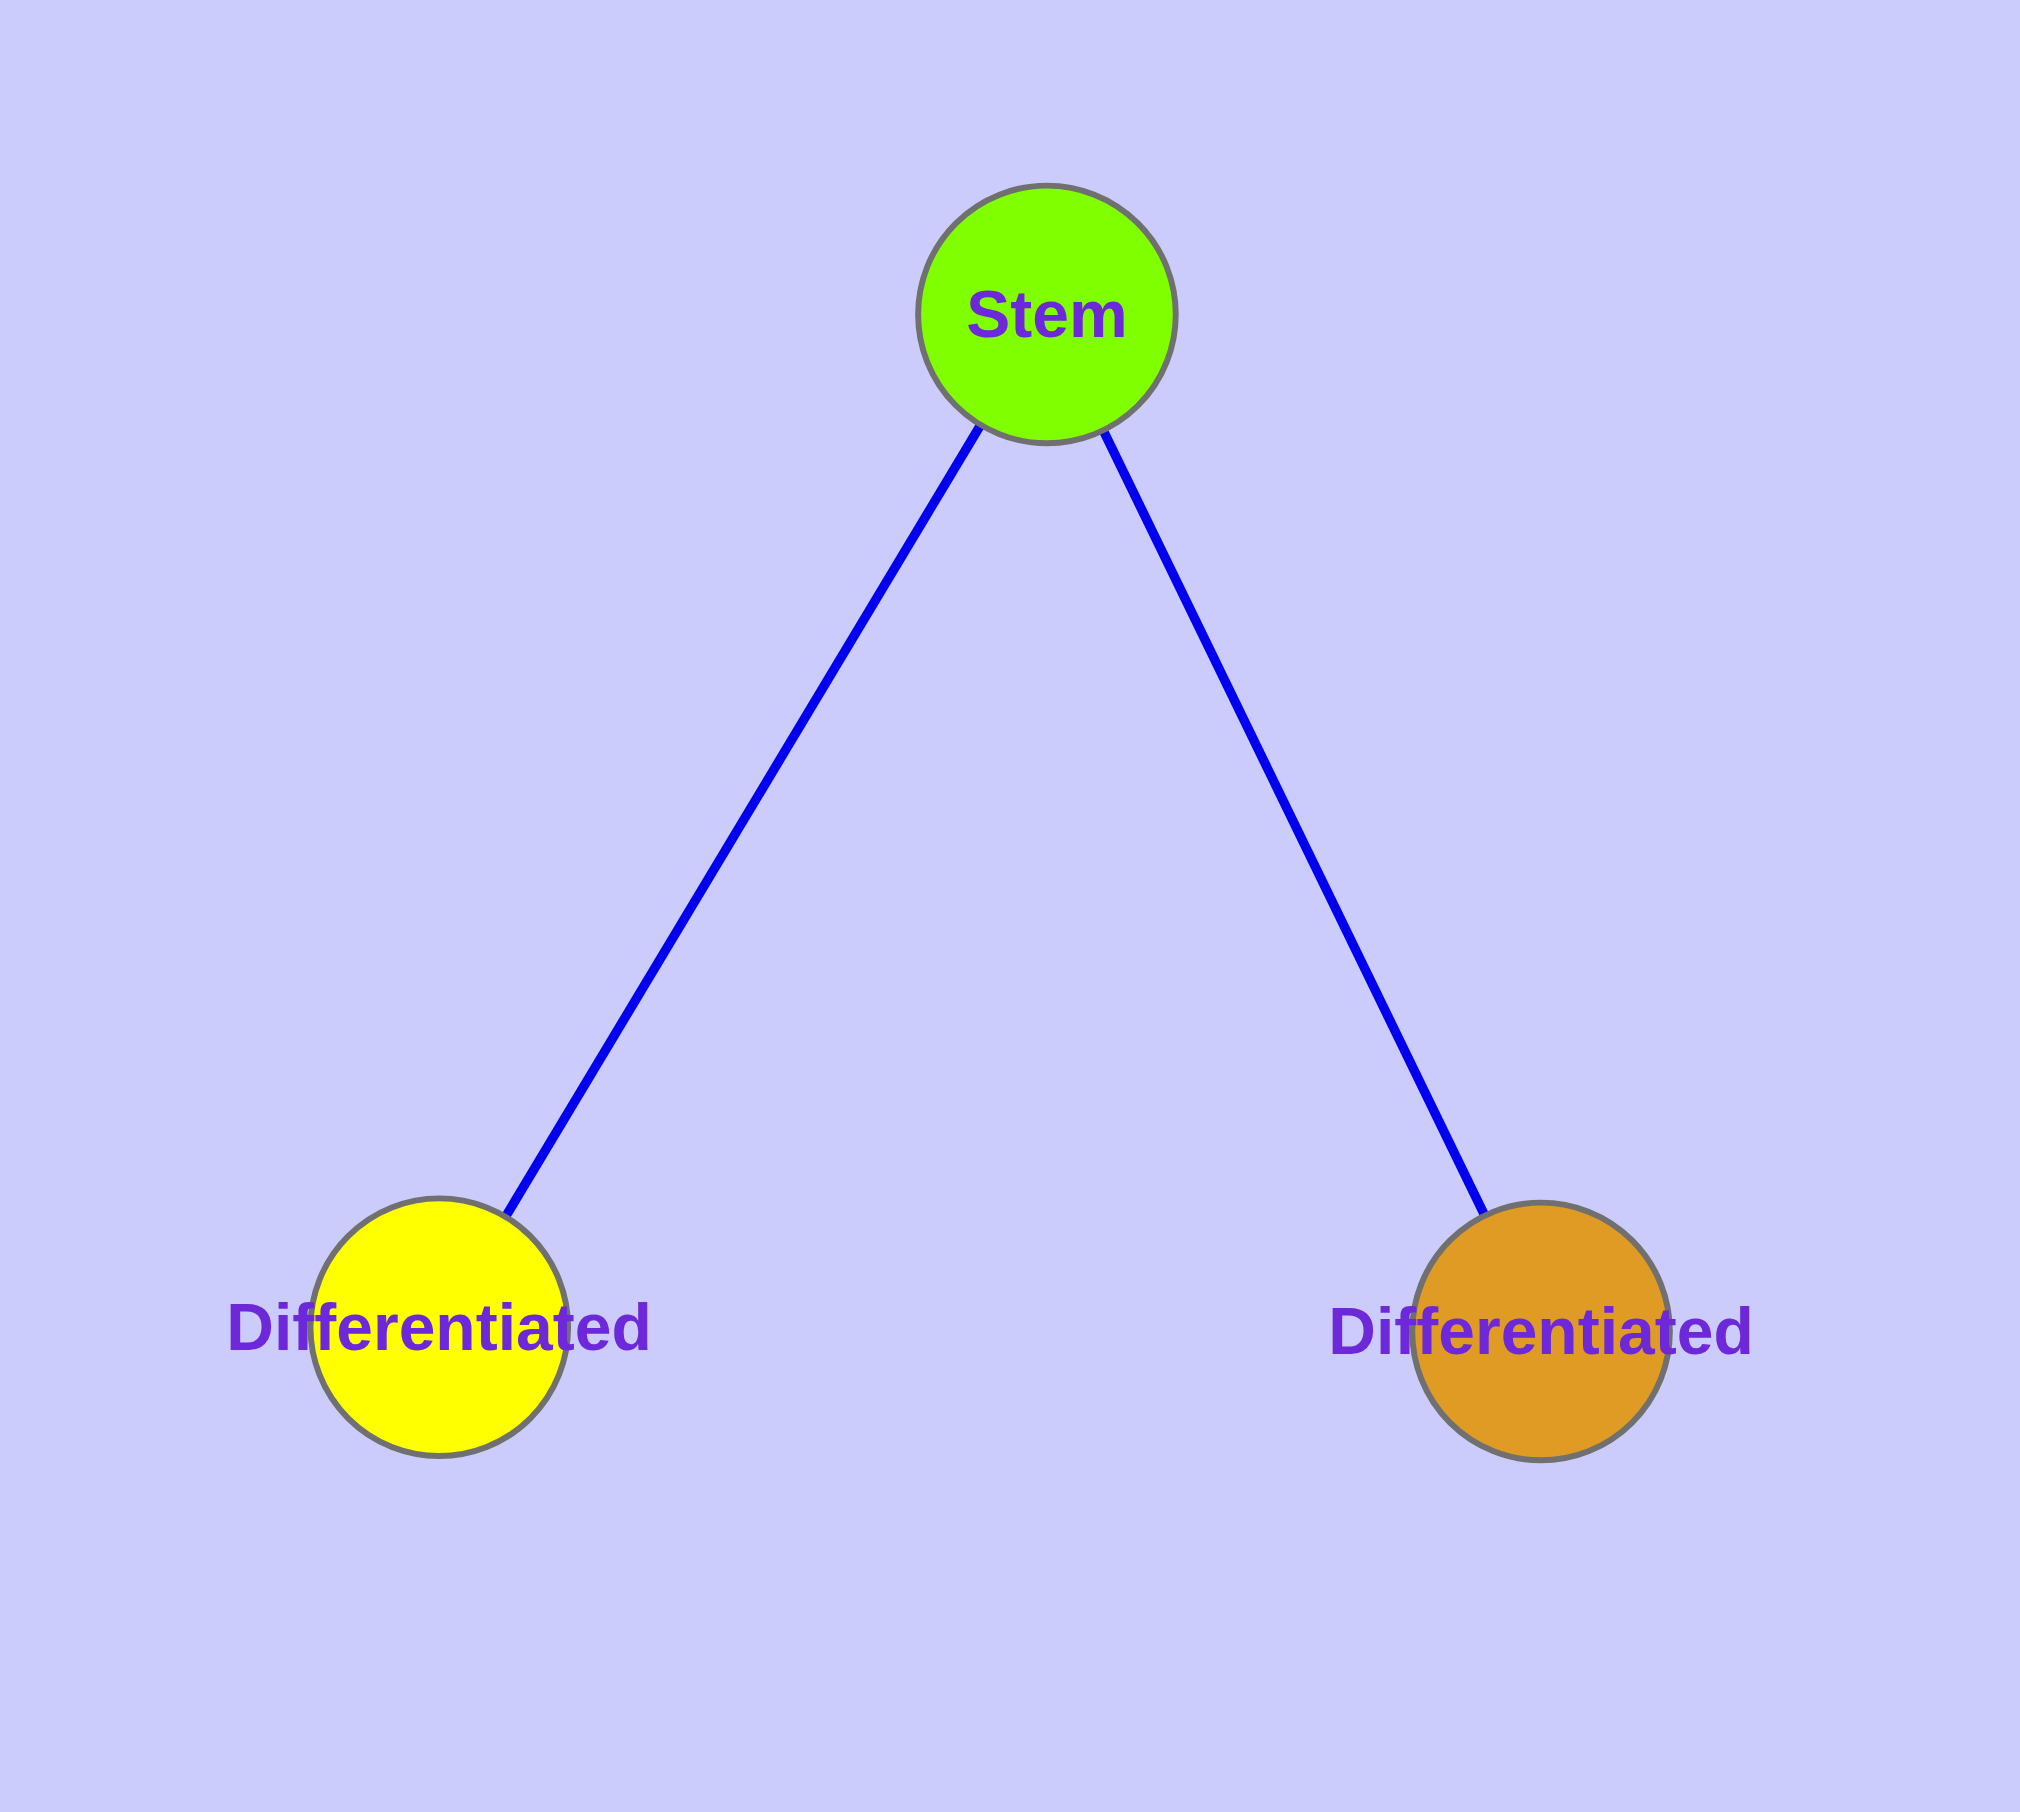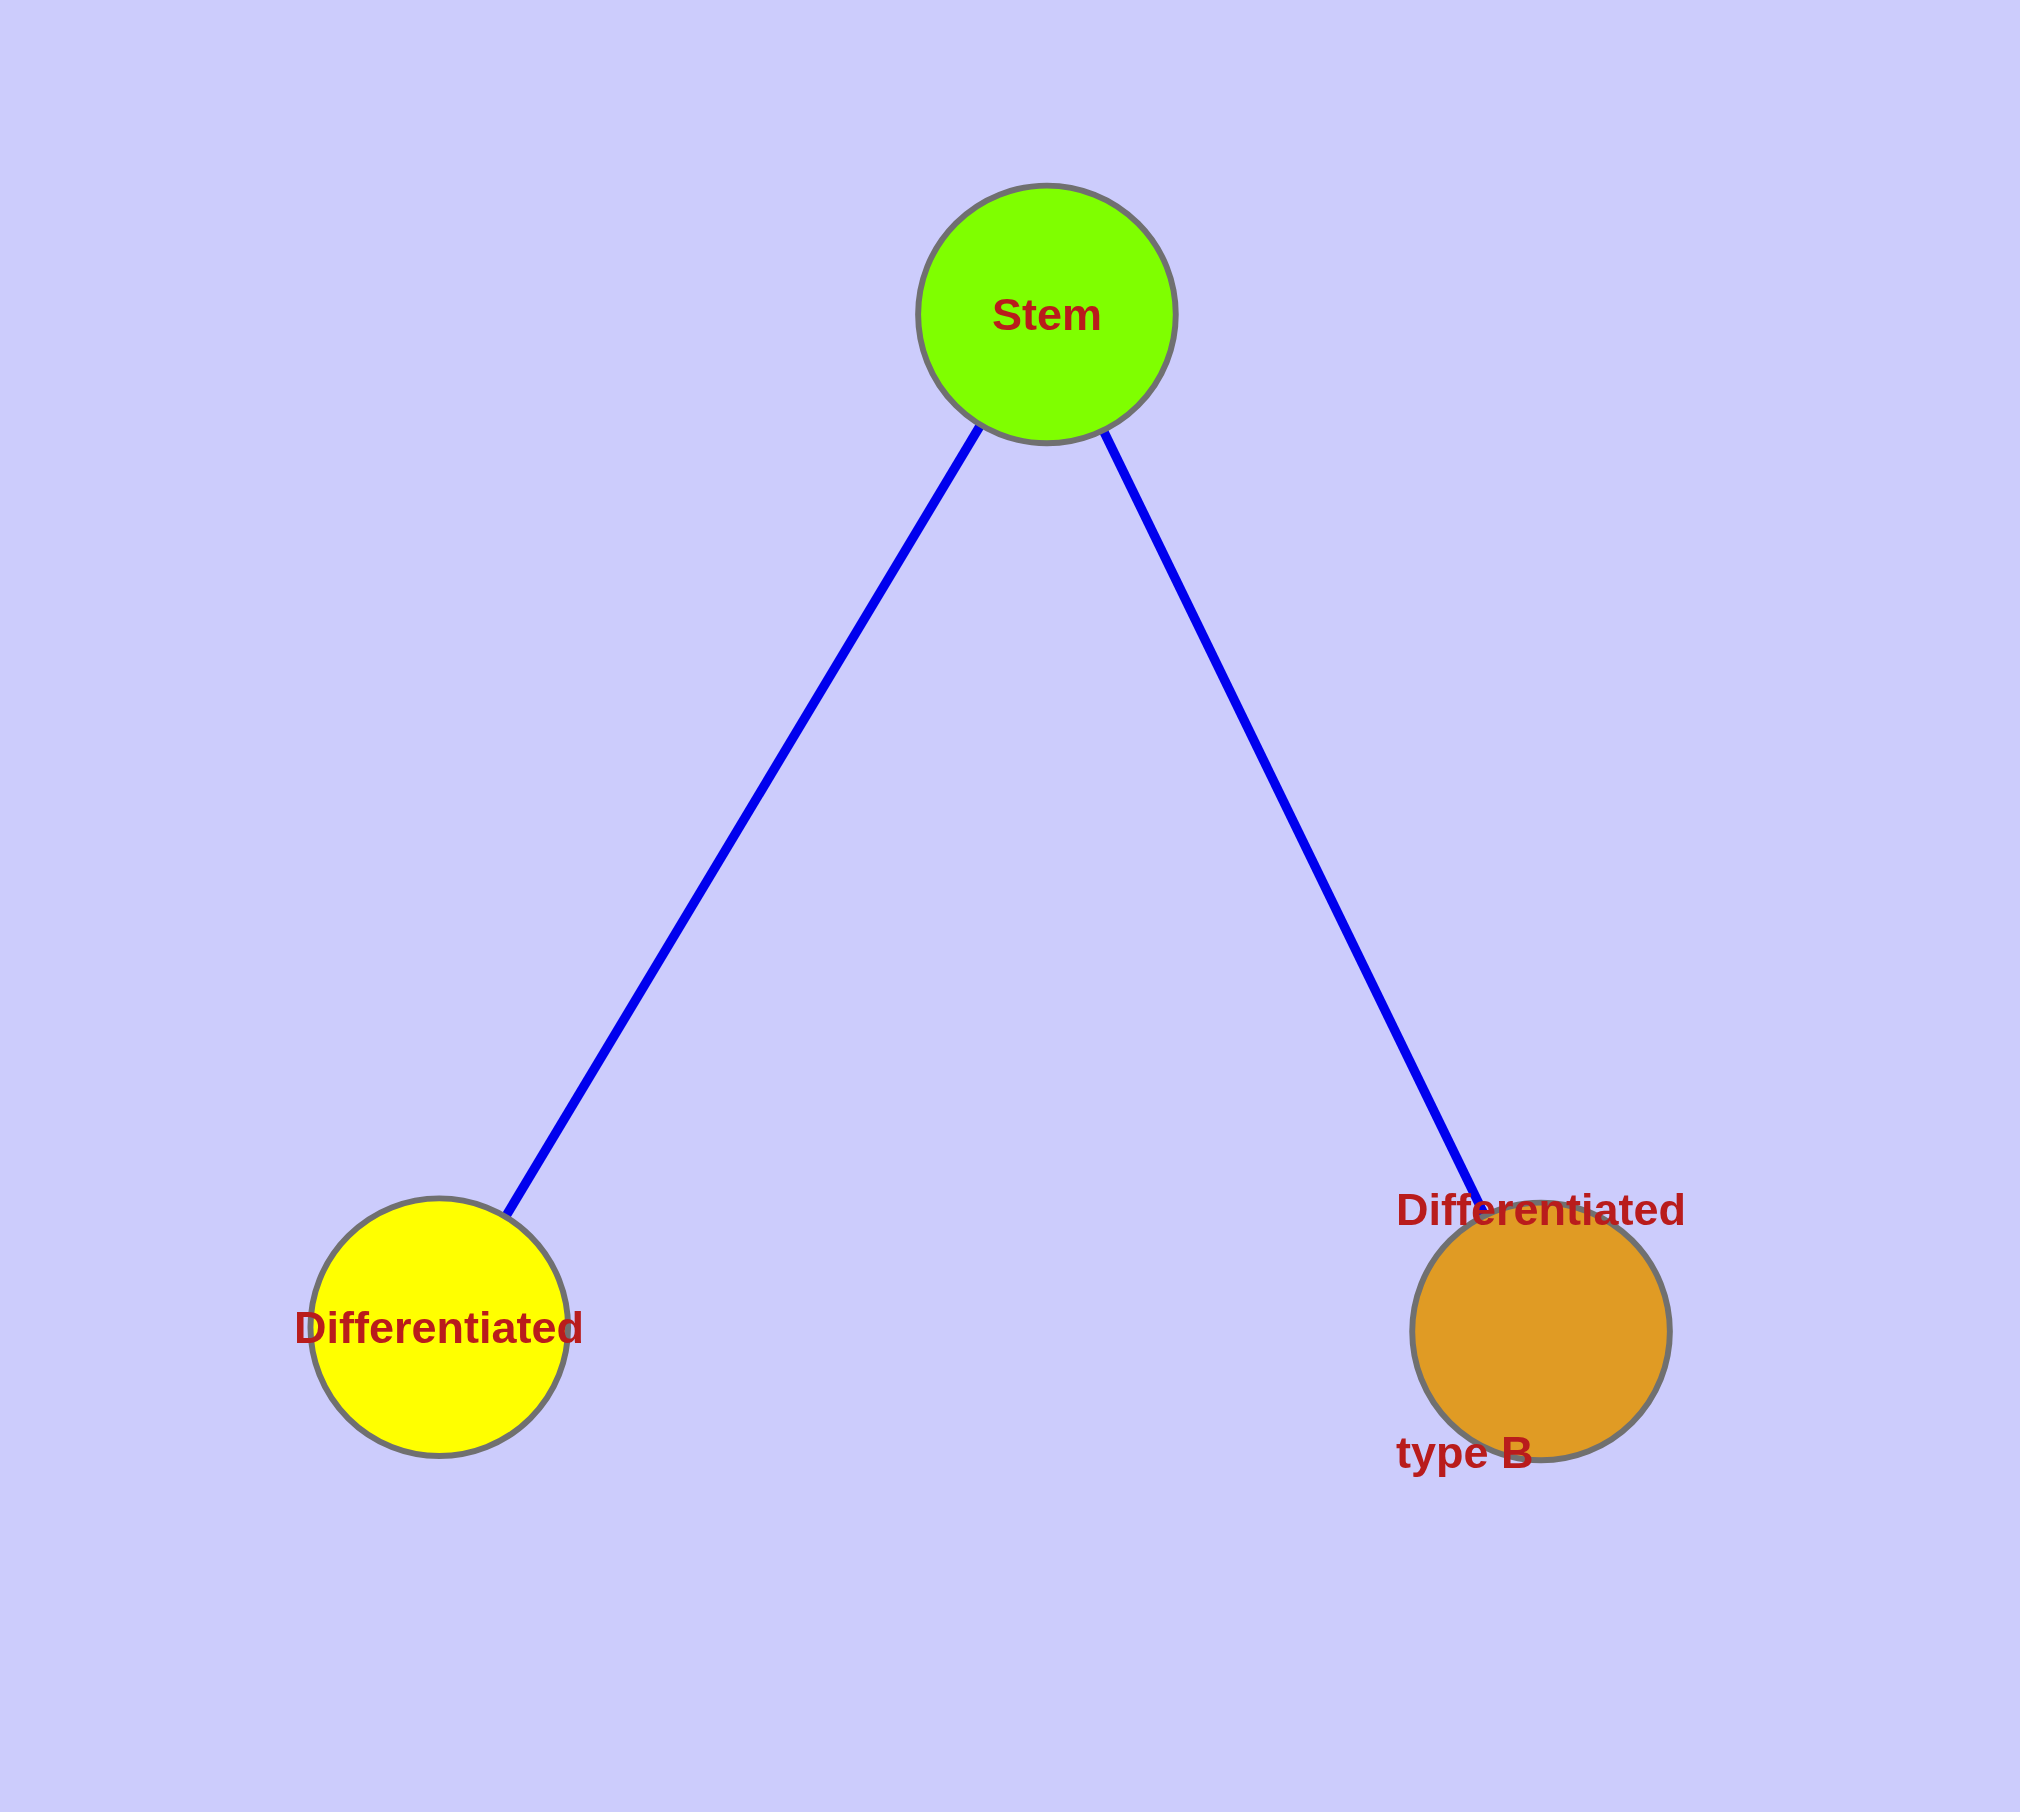--- a/index.html
+++ b/index.html
@@ -19,26 +19,26 @@
   #graph-svg {
     position: absolute;
     left: 0;
     top: 0;
     width: 2021px;
     height: 1812px;
     display: block;
   }
   .node-label {
     position: absolute;
-    color: #b91c1c;
+    color: #6d28d9;
     font-family: "Liberation Sans", "DejaVu Sans", sans-serif;
     font-weight: bold;
-    font-size: 45px;
+    font-size: 66px;
     line-height: 81px;
-    text-align: left;
+    text-align: center;
     white-space: pre;
     pointer-events: none;
     transform: translate(-50%, -50%);
   }
 </style>
 </head>
 <body>
 
 <div id="canvas">
 
@@ -59,17 +59,16 @@
   <div class="node-label" style="left:1047px; top:314px;">
     <div>Stem</div>
   </div>
 
   <div class="node-label" style="left:439px; top:1327px;">
     <div>Differentiated</div>
   </div>
 
   <div class="node-label" style="left:1541px; top:1331px;">
     <div>Differentiated</div>
-    <div>type B</div>
   </div>
 
 </div>
 
 
 </body></html>

